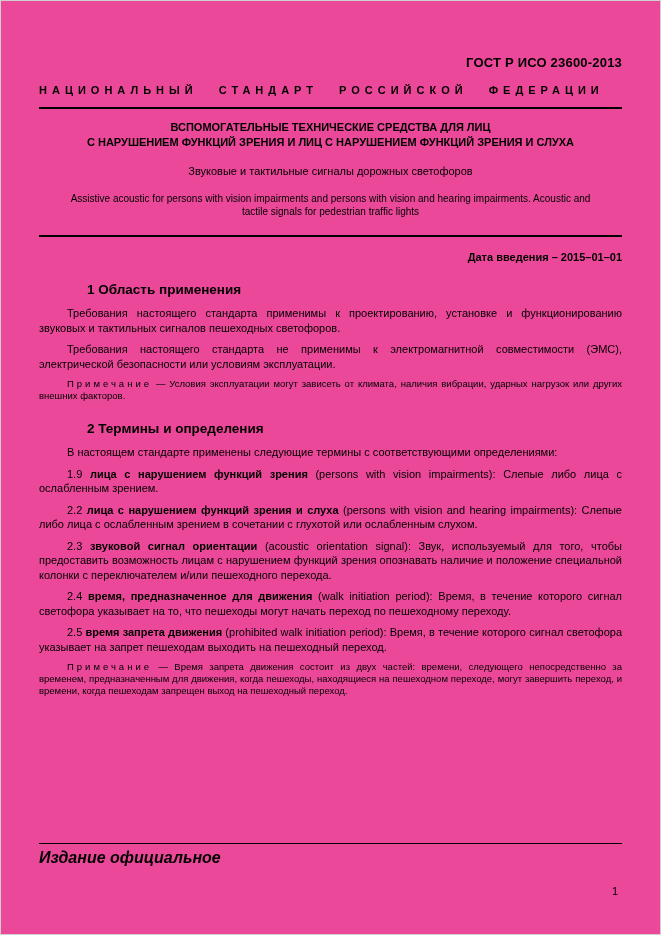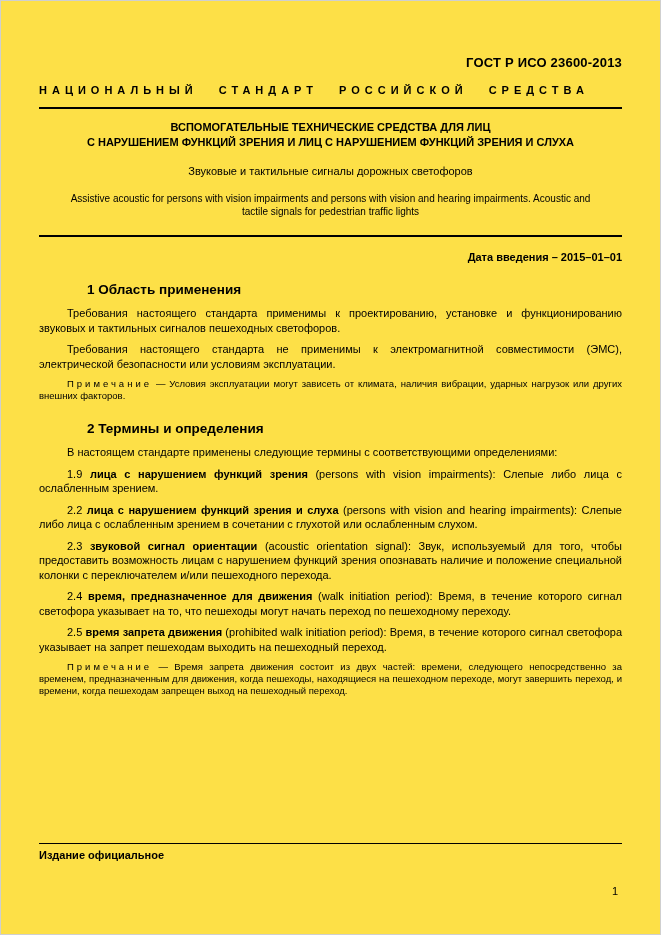--- a/index.html
+++ b/index.html
@@ -6,21 +6,21 @@
   html, body { background: #ffffff; }
   body {
     font-family: "Liberation Sans", sans-serif;
     color: #000;
     -webkit-font-smoothing: antialiased;
   }
   .page {
     position: relative;
     width: 661px;
     height: 935px;
-    background: #fde047;
+    background: #ec4899;
     border: 1px solid #cfcfcf;
     overflow: hidden;
   }
   .content { padding: 54px 38px 0 38px; }
 
   .doc-number {
     text-align: right;
     font-weight: bold;
     font-size: 13px;
     letter-spacing: 0.2px;
@@ -76,37 +76,38 @@
     left: 38px; right: 38px;
     top: 842px;
     height: 1px;
     background: #000;
   }
   .edition {
     position: absolute;
     left: 38px;
     top: 848px;
     font-weight: bold;
-    font-size: 11px;
+    font-size: 16px;
+    font-style: italic;
   }
   .page-number {
     position: absolute;
     right: 42px;
     top: 884px;
     font-size: 11px;
   }
 </style>
 </head>
 <body>
 
 <div class="page">
   <div class="content">
 
     <div class="doc-number">ГОСТ Р ИСО 23600-2013</div>
-    <div class="standard-type">НАЦИОНАЛЬНЫЙ СТАНДАРТ РОССИЙСКОЙ СРЕДСТВА</div>
+    <div class="standard-type">НАЦИОНАЛЬНЫЙ СТАНДАРТ РОССИЙСКОЙ ФЕДЕРАЦИИ</div>
     <div class="rule rule-top"></div>
 
     <div class="title-block">
       <div class="title-main">ВСПОМОГАТЕЛЬНЫЕ ТЕХНИЧЕСКИЕ СРЕДСТВА ДЛЯ ЛИЦ</div>
       <div class="title-main">С НАРУШЕНИЕМ ФУНКЦИЙ ЗРЕНИЯ И ЛИЦ С НАРУШЕНИЕМ ФУНКЦИЙ ЗРЕНИЯ И СЛУХА</div>
       <div class="title-sub">Звуковые и тактильные сигналы дорожных светофоров</div>
       <div class="title-en">Assistive acoustic for persons with vision impairments and persons with vision and hearing impairments. Acoustic and tactile signals for pedestrian traffic lights</div>
     </div>
 
     <div class="rule rule-mid"></div>

